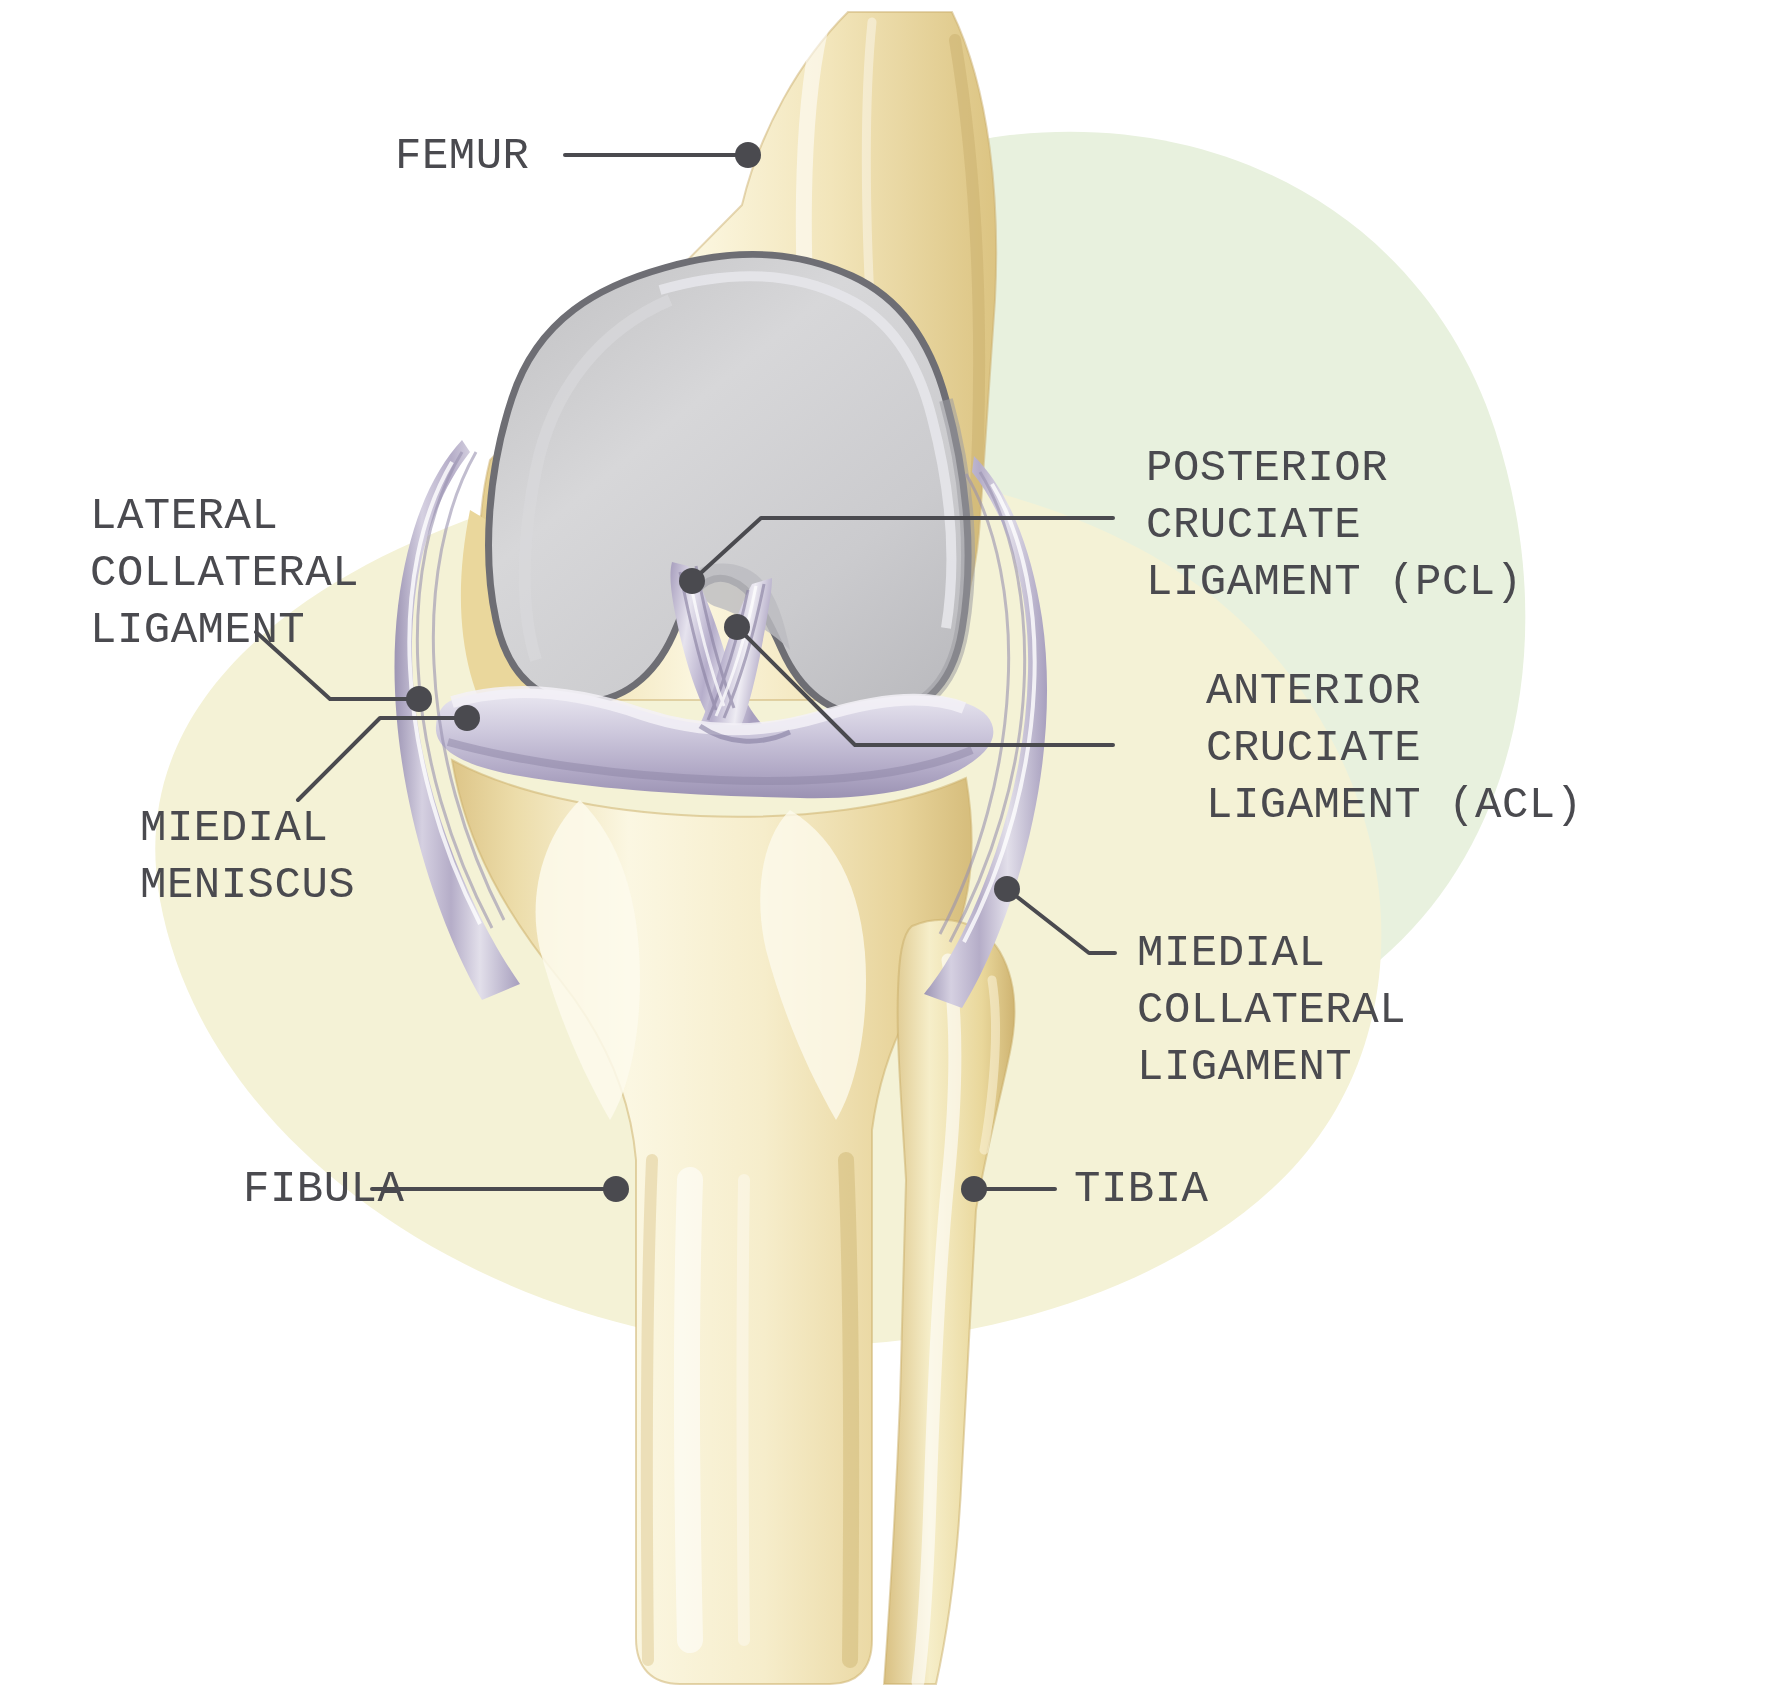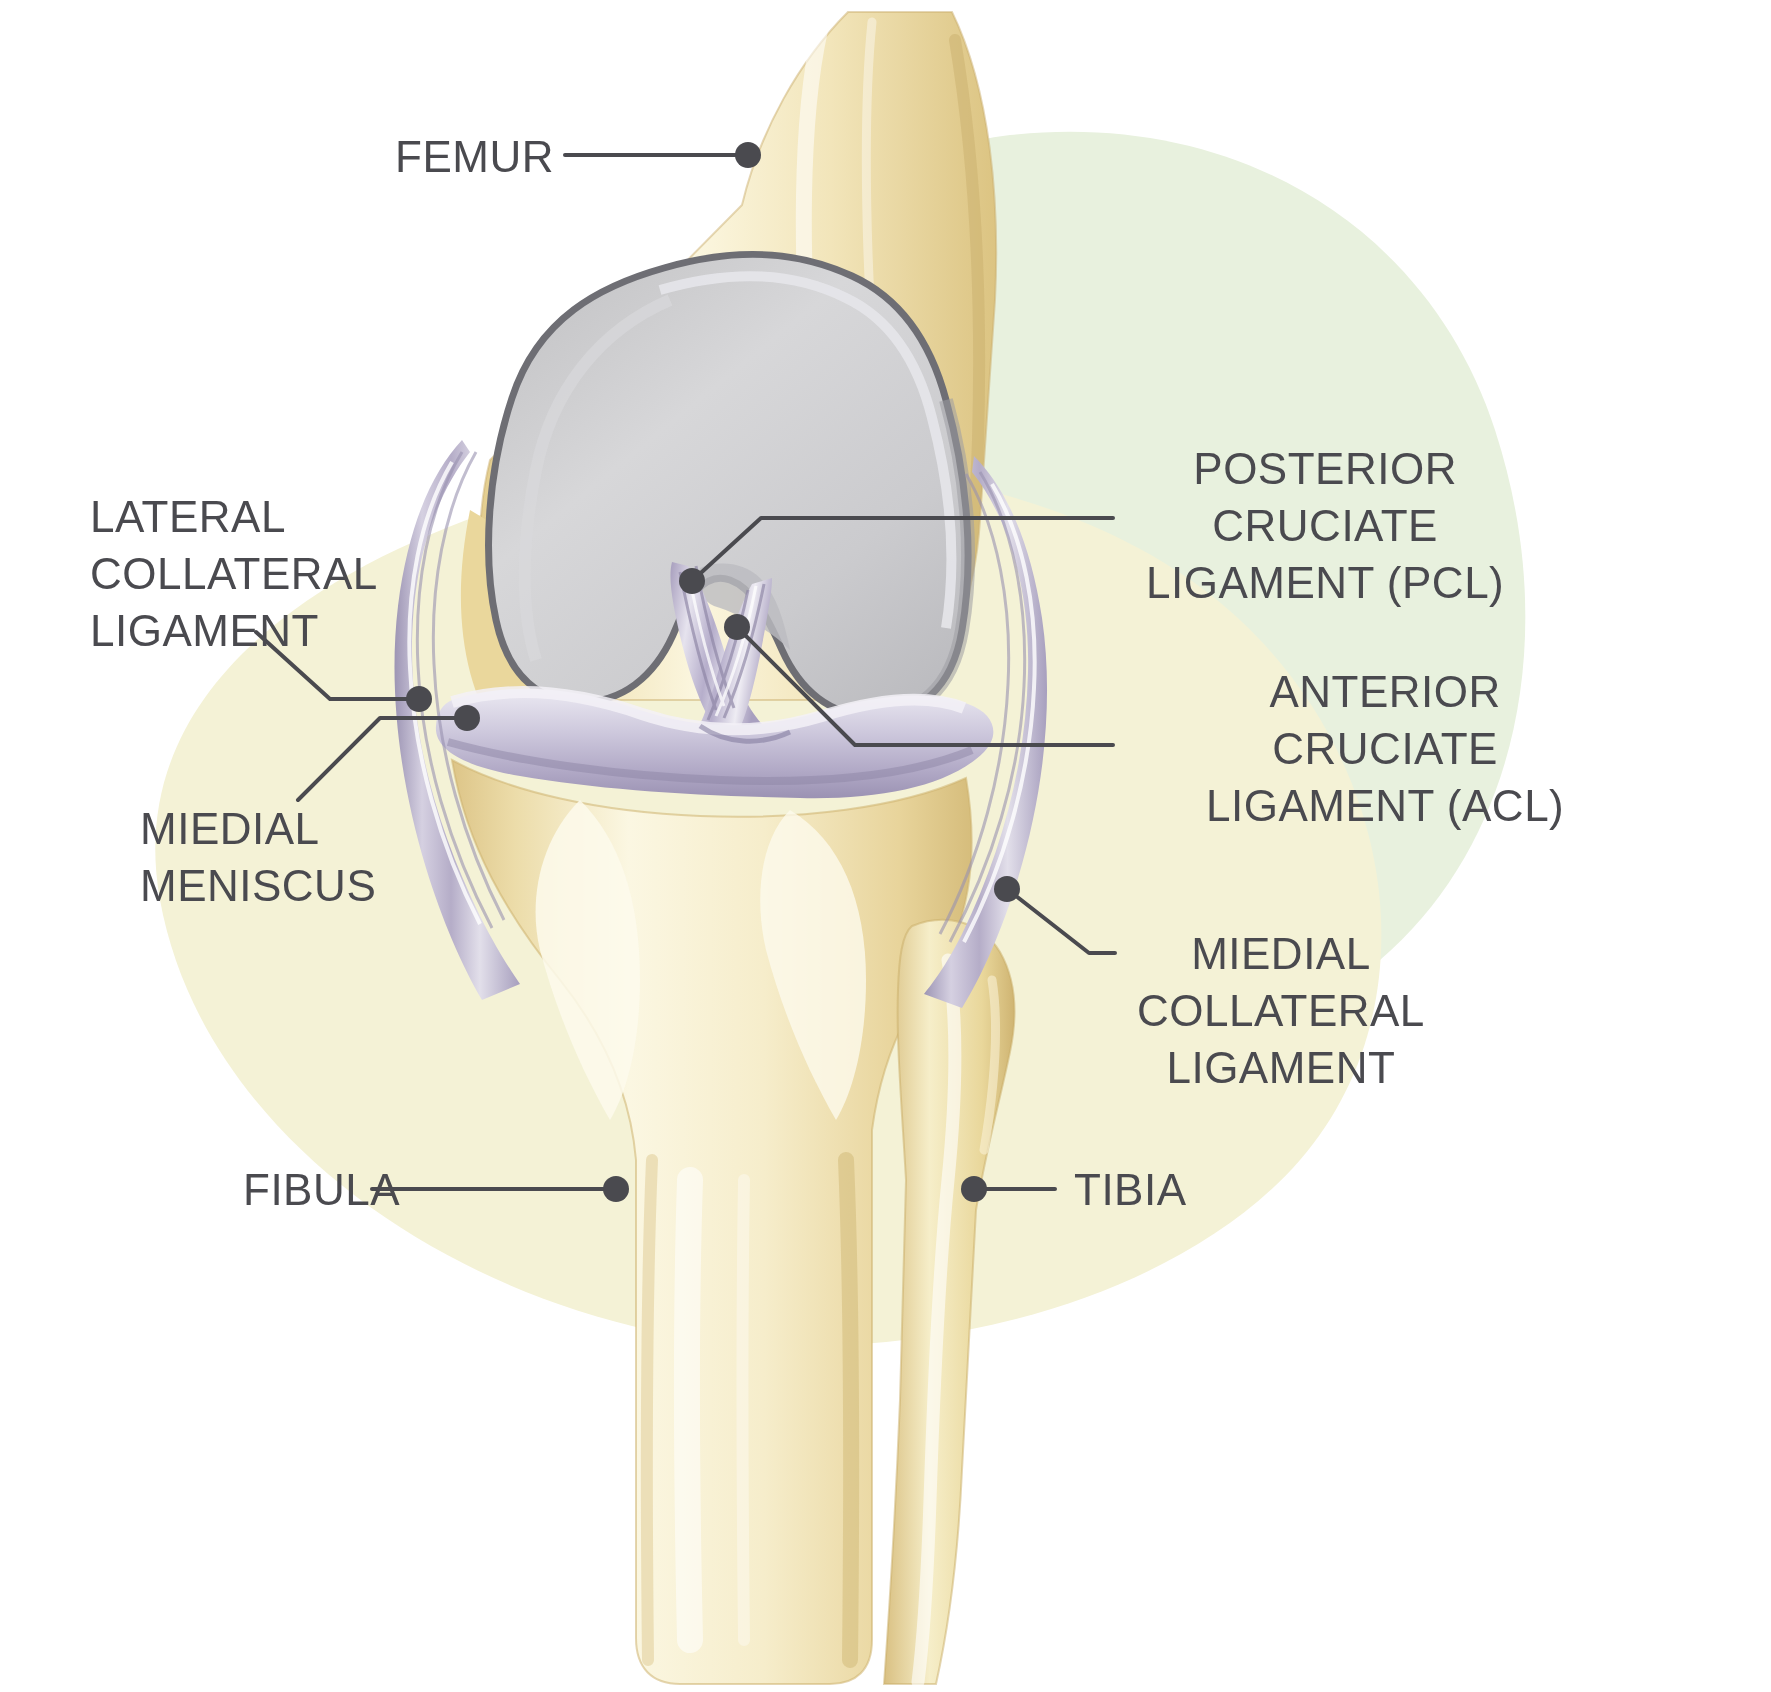--- a/index.html
+++ b/index.html
@@ -21,28 +21,28 @@
   }
   #figure {
     position: absolute;
     left: 0; top: 0;
     width: 1771px;
     height: 1692px;
   }
   .label {
     position: absolute;
     color: #4a4a4f;
-    font-family: Liberation Sans, sans-serif;
+    font-family: Liberation Mono, monospace;
     font-size: 44px;
     line-height: 57px;
     letter-spacing: 0.5px;
     white-space: pre;
     font-weight: 400;
   }
-  .label.right { text-align: center; }
+  .label.right { text-align: left; }
   .label.left  { text-align: left; }
 </style>
 </head>
 <body>
 
 <div id="stage">
 
   <svg id="figure" viewBox="0 0 1771 1692" xmlns="http://www.w3.org/2000/svg">
     <defs>
       <linearGradient id="gBoneV" x1="0" y1="0" x2="1" y2="0">

